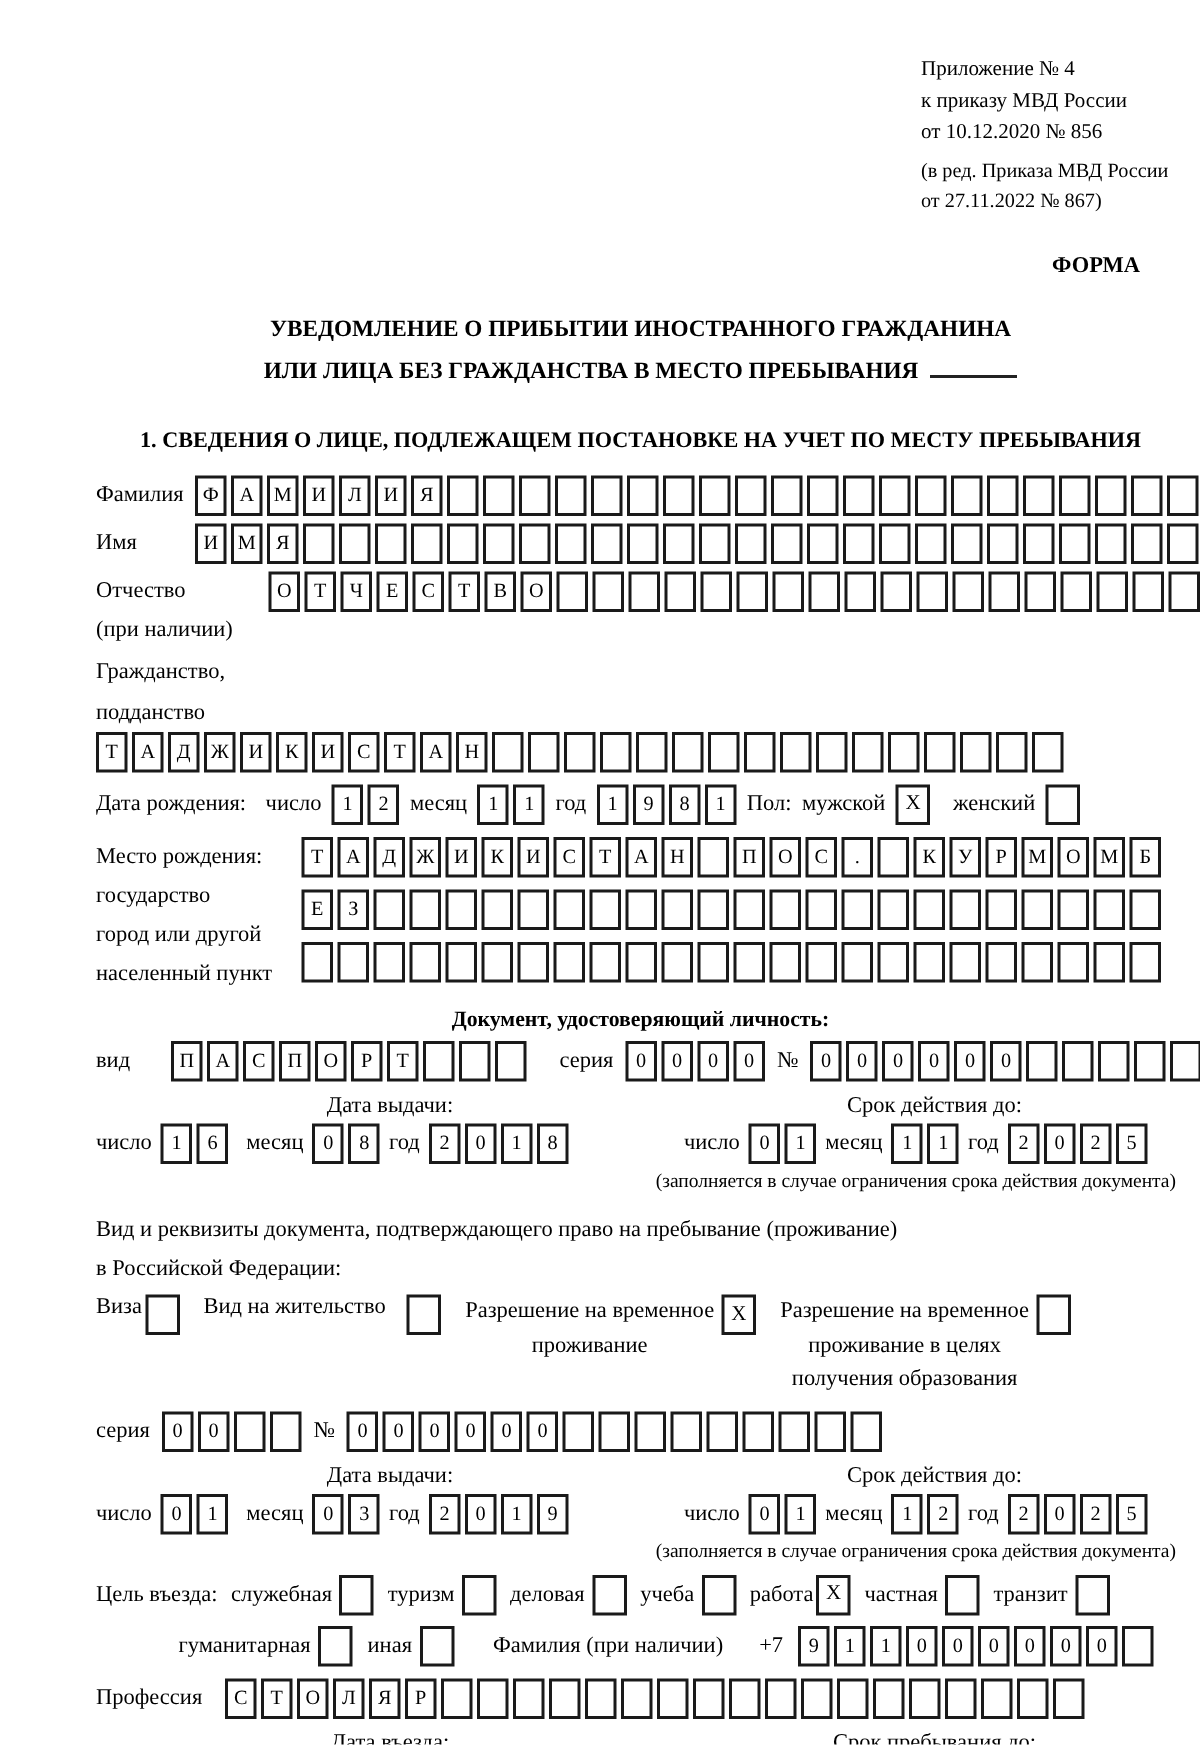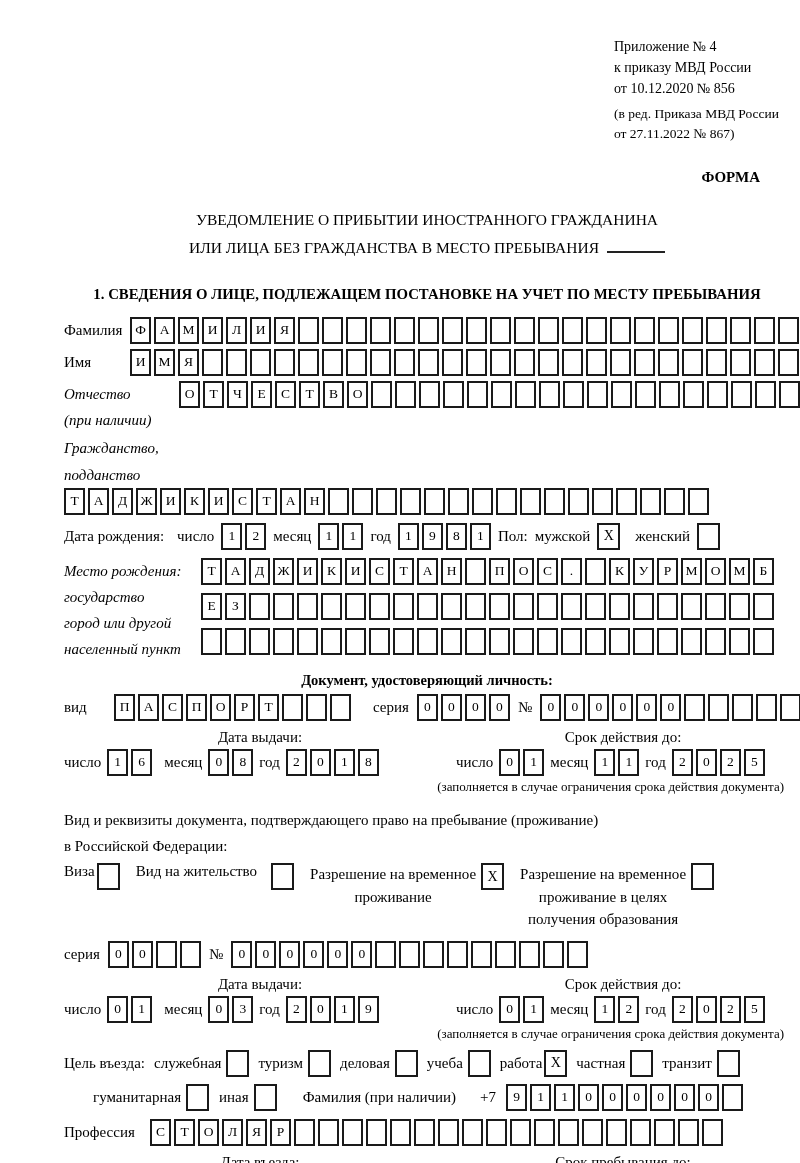--- a/index.html
+++ b/index.html
@@ -3,28 +3,28 @@
 <meta charset="utf-8">
 <style>
   html,body{margin:0;padding:0;background:#fff;}
   body{width:800px;height:1163px;overflow:hidden;color:#000;
        font-family:"Liberation Serif", serif;}
   .page{padding:36px 10px 0 64px;}
   
   .hdr-note{margin-left:550px;font-size:14px;line-height:1.5;}
   .hdr-amend{margin-left:550px;font-size:13.5px;line-height:1.45;margin-top:5px;}
   .forma{margin-top:26px;text-align:right;padding-right:30px;font-weight:bold;font-size:15px;}
-  .title{margin-top:20px;text-align:center;font-weight:normal;font-size:15.5px;line-height:1.8;}
+  .title{margin-top:20px;text-align:center;font-weight:bold;font-size:15.5px;line-height:1.8;}
   .blank-line{display:inline-block;width:58px;border-bottom:2px solid #222;height:14px;margin-left:8px;}
   .sec-head{margin-top:24px;text-align:center;font-weight:bold;font-size:14.8px;}
   
   .frow{display:flex;align-items:center;margin-top:5px;}
   .frow-top{display:flex;align-items:flex-start;margin-top:5px;}
   .flabel{font-size:15px;flex:none;}
-  .mllabel{font-size:15px;flex:none;line-height:1.75;font-style:italic;}
+  .mllabel{font-size:15px;flex:none;line-height:1.75;}
   .boxes{display:flex;gap:3px;flex:none;}
   .cell{width:17px;height:23px;border:2px solid #1a1a1a;flex:none;display:inline-flex;
         align-items:center;justify-content:center;font-size:13.5px;background:#fff;}
   .chk{width:19px;height:23px;border:2px solid #1a1a1a;flex:none;display:inline-flex;
        align-items:center;justify-content:center;font-size:14px;margin-left:5px;}
   .stack{display:flex;flex-direction:column;gap:8px;}
   .doc-head{margin-top:10px;text-align:center;font-weight:bold;font-size:14.5px;}
   .dheads{display:flex;margin-top:8px;font-size:15px;align-items:flex-end;}
   .dheads .lh{width:392px;text-align:center;}
   .dheads .rh{flex:1;text-align:center;}
@@ -527,21 +527,21 @@
       </span>
     <span class="purp">
         <span class="flabel">частная</span>
         <span class="chk"></span>
       </span>
     <span class="purp">
         <span class="flabel">транзит</span>
         <span class="chk"></span>
       </span>
   </div>
-  <div class="frow" style="margin-top:7px;gap:10px;margin-left:29px;">
+  <div class="frow" style="margin-top:7px;gap:10px;margin-left:55px;">
     <span class="purp">
         <span class="flabel">гуманитарная</span>
         <span class="chk"></span>
       </span>
     <span class="purp">
         <span class="flabel">иная</span>
         <span class="chk"></span>
       </span>
     <span class="flabel" style="margin-left:16px;">Фамилия (при наличии)</span>
     <span class="flabel" style="margin-left:14px;">+7</span>

